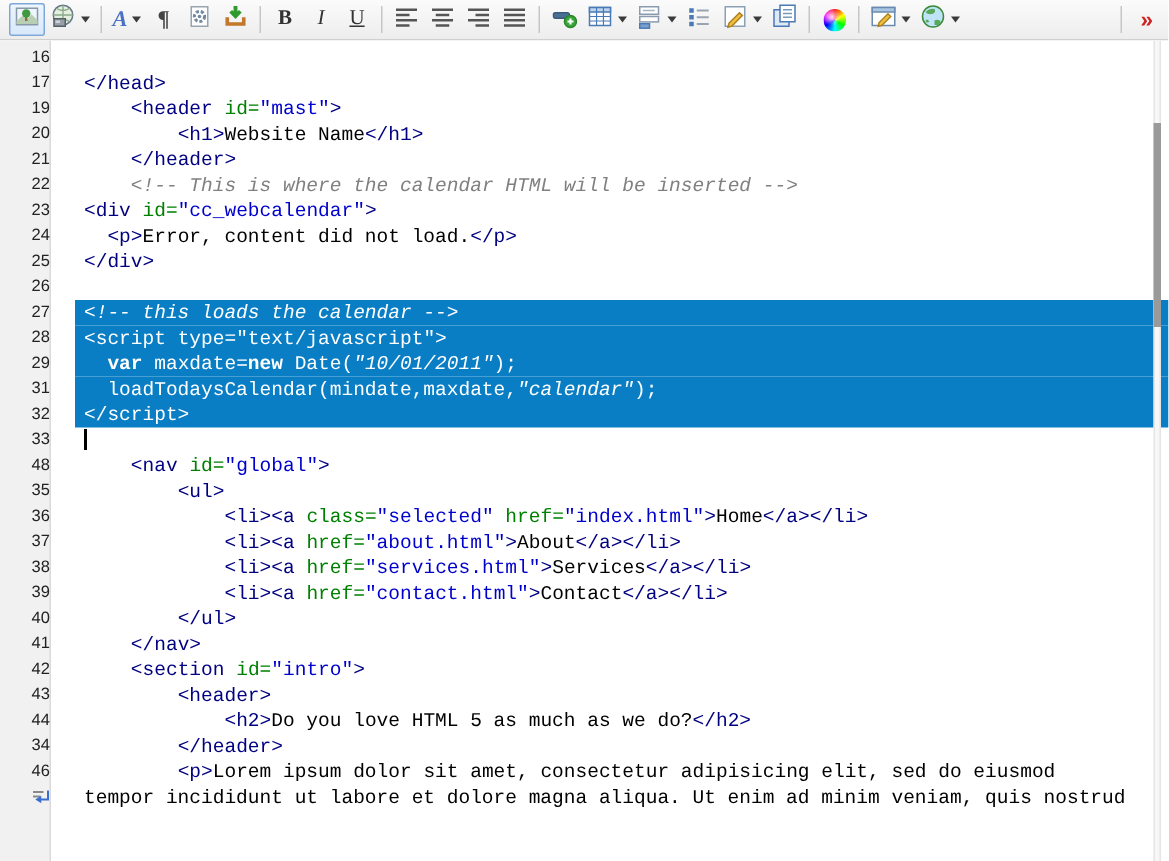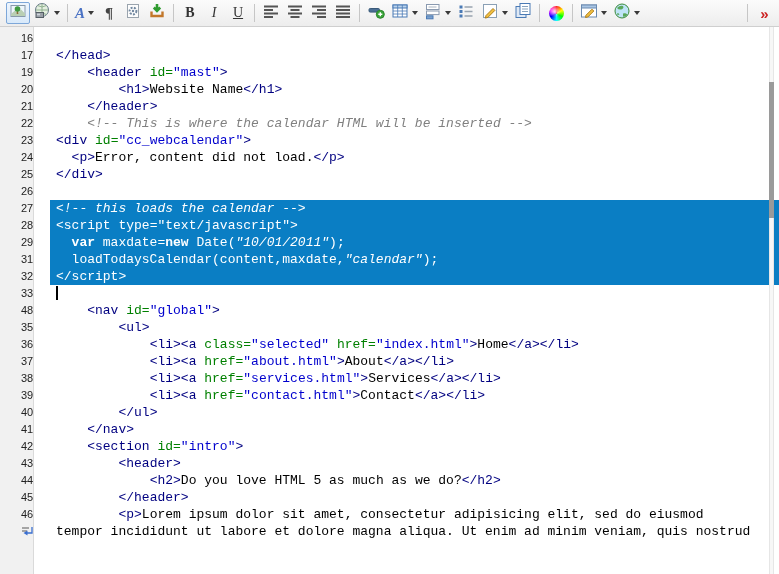--- a/index.html
+++ b/index.html
@@ -310,21 +310,21 @@
       <div class="row sel">
         <span class="g">28</span>
         <span class="c"><span class="tk-tag">&lt;script</span><span class="tk-pln"> </span><span class="tk-att">type=</span><span class="tk-val">"text/javascript"</span><span class="tk-tag">&gt;</span></span>
       </div>
       <div class="row sel">
         <span class="g">29</span>
         <span class="c"><span class="tk-pln">  </span><span class="tk-kw">var</span><span class="tk-pln"> maxdate=</span><span class="tk-kw">new</span><span class="tk-pln"> Date(</span><span class="tk-str">"10/01/2011"</span><span class="tk-pln">);</span></span>
       </div>
       <div class="row sel">
         <span class="g">31</span>
-        <span class="c"><span class="tk-pln">  loadTodaysCalendar(content,maxdate,</span><span class="tk-str">"calendar"</span><span class="tk-pln">);</span></span>
+        <span class="c"><span class="tk-pln">  loadTodaysCalendar(mindate,maxdate,</span><span class="tk-str">"calendar"</span><span class="tk-pln">);</span></span>
       </div>
       <div class="row sel">
         <span class="g">32</span>
         <span class="c"><span class="tk-tag">&lt;/script&gt;</span></span>
       </div>
       <div class="row">
         <span class="g">33</span>
         <span class="c"><span class="caret"></span></span>
       </div>
       <div class="row">
@@ -365,21 +365,21 @@
       </div>
       <div class="row">
         <span class="g">43</span>
         <span class="c"><span class="tk-pln">        </span><span class="tk-tag">&lt;header&gt;</span></span>
       </div>
       <div class="row">
         <span class="g">44</span>
         <span class="c"><span class="tk-pln">            </span><span class="tk-tag">&lt;h2&gt;</span><span class="tk-pln">Do you love HTML 5 as much as we do?</span><span class="tk-tag">&lt;/h2&gt;</span></span>
       </div>
       <div class="row">
-        <span class="g">45</span>
+        <span class="g">34</span>
         <span class="c"><span class="tk-pln">        </span><span class="tk-tag">&lt;/header&gt;</span></span>
       </div>
       <div class="row">
         <span class="g">46</span>
         <span class="c"><span class="tk-pln">        </span><span class="tk-tag">&lt;p&gt;</span><span class="tk-pln">Lorem ipsum dolor sit amet, consectetur adipisicing elit, sed do eiusmod</span></span>
       </div>
       <div class="row">
         <span class="g">
           <svg width="13" height="13" viewBox="0 0 13 13">
             <path d="M1 3 h7 M1 6 h5" stroke="#8a8a8a" stroke-width="1.3"></path>

